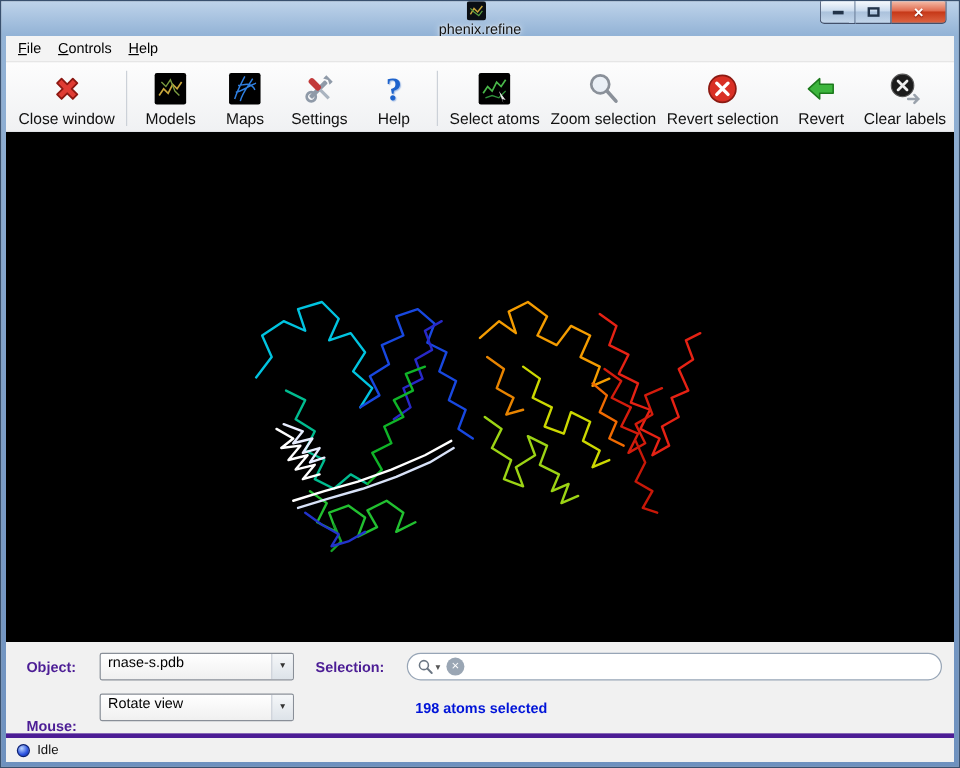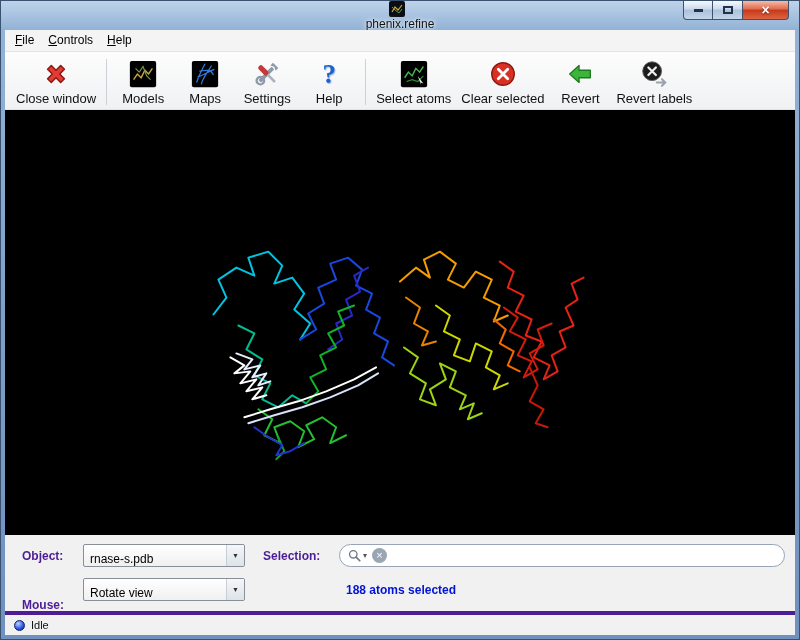--- a/index.html
+++ b/index.html
@@ -53,21 +53,21 @@
   .viewport polyline { fill:none; stroke-width:2; stroke-linejoin:round; stroke-linecap:round; }
 
   
   .panel { height:76px; background:#f1f1f1; position:relative; font-size:12px; flex:0 0 auto; }
   .plabel { position:absolute; font-weight:bold; color:#4c1d95; }
   .lbl-object { left:17px; top:14px; }
   .lbl-selection { left:258px; top:14px; }
   .lbl-mouse { left:17px; top:47px;margin-top:16px; }
   .combo { position:absolute; height:23px; width:162px; border:1px solid #898f98;
     border-radius:2px; background:linear-gradient(#fff,#f0f0f0);
-    display:flex; align-items:flex-end; overflow:hidden; }
+    display:flex; align-items:flex-start; overflow:hidden; }
   .combo-object { left:78px; top:9px; }
   .combo-mouse { left:78px; top:43px; }
   .combo-text { flex:1; padding-left:6px; white-space:nowrap; }
   .combo-arrow { width:18px; height:100%; display:flex; align-items:center; justify-content:center;
     border-left:1px solid #c7ced6; background:linear-gradient(#f5f7f9,#dde3e9);
     font-size:7px; color:#333; }
   .searchbox { position:absolute; left:334px; top:9px; width:446px; height:23px;
     border:1px solid #97a5b6; border-radius:12px; background:#fff;
     display:flex; align-items:center; padding:0 5px 0 8px; }
   .search-caret { font-size:8px; color:#555; margin:0 5px 0 2px; }
@@ -182,49 +182,58 @@
           <svg viewBox="0 0 32 32" width="30" height="30">
               <rect x="2" y="2" width="28" height="28" rx="2" fill="#000"></rect>
               <polyline points="6,20 10,14 14,18 18,10 22,14 26,8" stroke="#49b84a" fill="none" stroke-width="1.5"></polyline>
               <polyline points="8,24 14,22 20,24 26,18" stroke="#2e8f3a" fill="none" stroke-width="1.2"></polyline>
               <path d="M20 18 L26 26 L23 25 L24 29 Z" fill="#e8e8e8"></path>
             </svg>
         </div>
         <div class="tool-label">Select atoms</div>
       </div>
 
+      <div class="tool">
+        <div class="tool-icon">
+          <svg viewBox="0 0 32 32" width="30" height="30">
+              <circle cx="13" cy="12" r="8" fill="rgba(205,222,238,.35)" stroke="#8a9099" stroke-width="2.4"></circle>
+              <line x1="19" y1="18" x2="27" y2="27" stroke="#8a9099" stroke-width="3.2" stroke-linecap="round"></line>
+            </svg>
+        </div>
+        <div class="tool-label">Zoom selection</div>
+      </div>
 
       <div class="tool">
         <div class="tool-icon">
           <svg viewBox="0 0 32 32" width="30" height="30">
               <circle cx="16" cy="16" r="12" fill="#d93025" stroke="#8b1a12" stroke-width="1.5"></circle>
               <path d="M11 11 L21 21 M21 11 L11 21" stroke="#fff" stroke-width="3" stroke-linecap="round"></path>
             </svg>
         </div>
-        <div class="tool-label">Clear selected</div>
+        <div class="tool-label">Revert selection</div>
       </div>
 
       <div class="tool">
         <div class="tool-icon">
           <svg viewBox="0 0 32 32" width="30" height="30">
               <path d="M5 16 L15 7 L15 12 L27 12 L27 20 L15 20 L15 25 Z" fill="#3db53d" stroke="#1c7a1c" stroke-width="1.4" stroke-linejoin="round"></path>
             </svg>
         </div>
         <div class="tool-label">Revert</div>
       </div>
 
       <div class="tool">
         <div class="tool-icon">
           <svg viewBox="0 0 32 32" width="30" height="30">
               <circle cx="14" cy="13" r="10" fill="#1c1c1c" stroke="#5a5a5a"></circle>
               <path d="M10 9 L18 17 M18 9 L10 17" stroke="#efefef" stroke-width="2.4" stroke-linecap="round"></path>
               <path d="M19 25 L28 25 M24.5 21.5 L28 25 L24.5 28.5" stroke="#9aa2ac" stroke-width="2.2" fill="none" stroke-linecap="round"></path>
             </svg>
         </div>
-        <div class="tool-label">Revert labels</div>
+        <div class="tool-label">Clear labels</div>
       </div>
 
     </div>
 
     <div class="viewport">
       <svg viewBox="0 0 784 426">
 
         <polyline stroke="#00c4e0" points="205,205 218,188 210,170 228,158 246,166 240,148 260,142 274,156 266,174 284,168 296,184 286,200 302,214 292,230"></polyline>
         <polyline stroke="#1848e0" points="292,230 308,220 300,204 316,194 310,178 328,170 322,154 340,148 354,160 348,176 364,184 358,200 372,208 366,224 380,232 374,248 386,256"></polyline>
         <polyline stroke="#2828c8" points="320,240 334,230 328,214 344,206 338,190 352,182 346,166 360,158"></polyline>
@@ -266,21 +275,21 @@
         <span class="search-caret">▾</span>
         <span class="search-clear">×</span>
       </div>
 
       <span class="plabel lbl-mouse">Mouse:</span>
       <div class="combo combo-mouse">
         <span class="combo-text">Rotate view</span>
         <span class="combo-arrow">▼</span>
       </div>
 
-      <span class="atoms-selected">188 atoms selected</span>
+      <span class="atoms-selected">198 atoms selected</span>
     </div>
 
     <div class="statusbar">
       <span class="led"></span>
       <span>Idle</span>
     </div>
 
   </div>
 </div>
 

